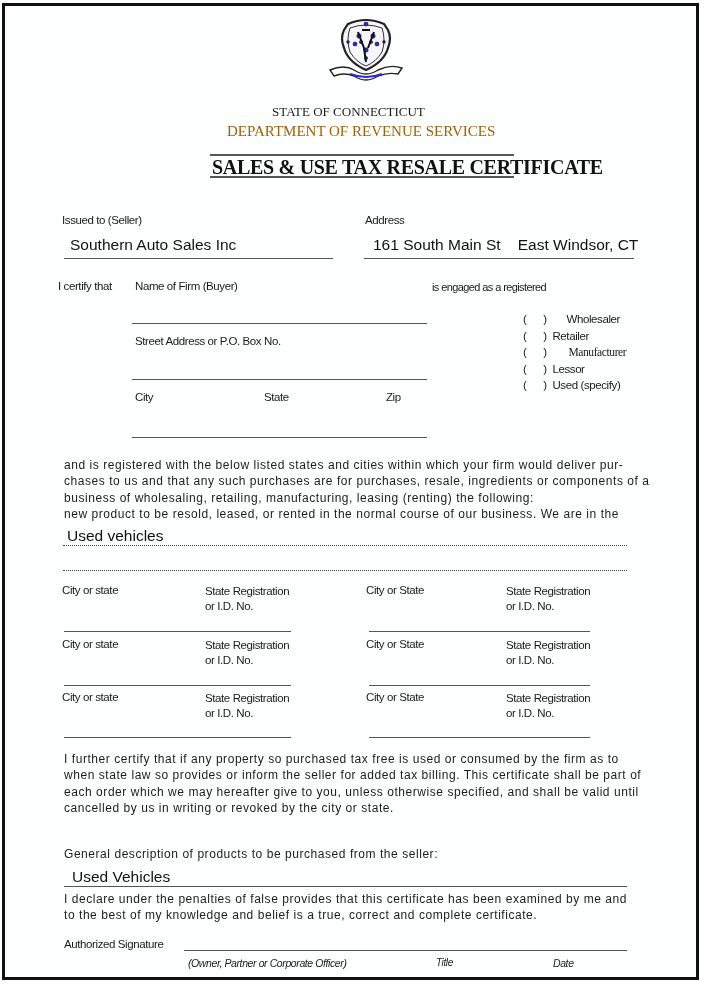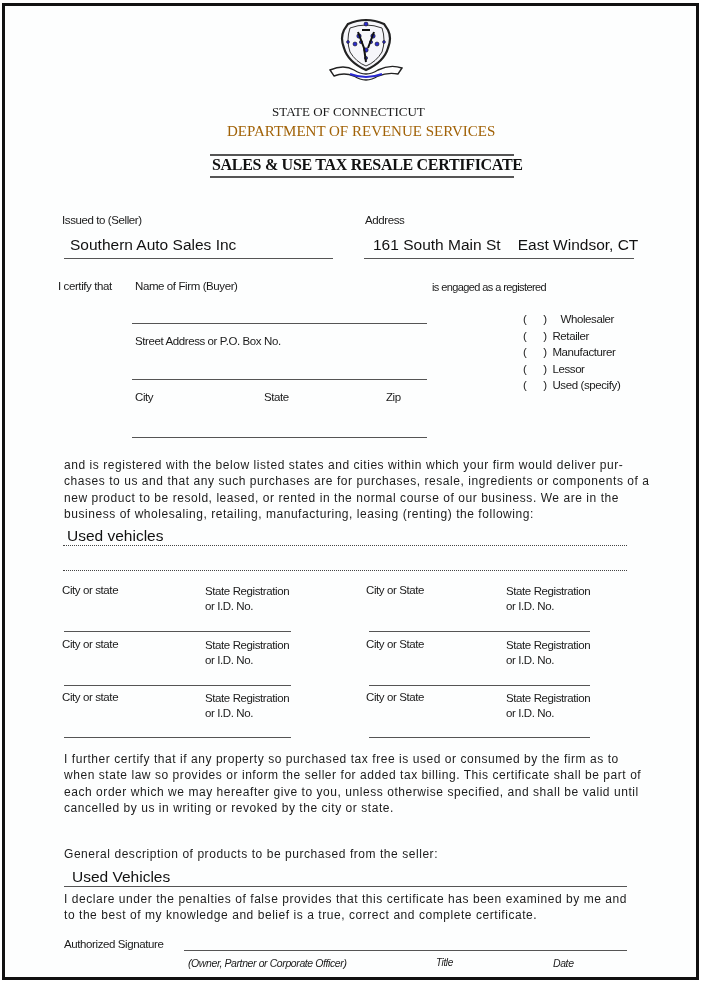--- a/index.html
+++ b/index.html
@@ -38,21 +38,21 @@
   </g>
   <path d="M30 14 L36 30 L38 44 M46 14 L40 30 M34 12 L42 12" stroke="#111" stroke-width="2" fill="none"></path>
   <path d="M2 52 Q16 46 26 52 Q38 60 50 52 Q62 46 74 50 L70 56 Q60 54 50 58 Q38 66 26 58 Q16 54 6 58 Z" fill="#fff" stroke="#222" stroke-width="1.4"></path>
   <path d="M22 56 Q38 62 54 56" stroke="#2a2ad0" stroke-width="2" fill="none"></path>
 </svg>
 
 <div class="abs serif" style="left:272px; top:104px; font-size:13px; color:#1a1a1a;">STATE OF CONNECTICUT</div>
 <div class="abs serif" style="left:227px; top:123px; font-size:15px; color:#a16207;">DEPARTMENT OF REVENUE SERVICES</div>
 
 <div class="title-box"></div>
-<div class="abs serif" style="left:212px; top:156px; font-size:16px; font-weight:bold; color:#111; letter-spacing:-0.3px;">SALES &amp; USE TAX RESALE CERTIFICATE</div>
+<div class="abs serif" style="left:212px; top:156px; font-size:20px; font-weight:bold; color:#111; letter-spacing:-0.3px;">SALES &amp; USE TAX RESALE CERTIFICATE</div>
 
 <div class="abs cond" style="left:62px; top:214px;">Issued to (Seller)</div>
 <div class="abs fill" style="left:70px; top:236px;">Southern Auto Sales Inc</div>
 <div class="line" style="left:64px; top:258px; width:269px;"></div>
 
 <div class="abs cond" style="left:365px; top:214px;">Address</div>
 <div class="abs fill" style="left:373px; top:236px; white-space:pre;">161 South Main St    East Windsor, CT</div>
 <div class="line" style="left:364px; top:258px; width:270px;"></div>
 
 <div class="abs cond" style="left:58px; top:280px;">I certify that</div>
@@ -61,32 +61,32 @@
 
 <div class="line" style="left:132px; top:323px; width:295px;"></div>
 <div class="abs cond" style="left:135px; top:335px;">Street Address or P.O. Box No.</div>
 <div class="line" style="left:132px; top:379px; width:295px;"></div>
 <div class="abs cond" style="left:135px; top:391px;">City</div>
 <div class="abs cond" style="left:264px; top:391px;">State</div>
 <div class="abs cond" style="left:386px; top:391px;">Zip</div>
 <div class="line" style="left:132px; top:437px; width:295px;"></div>
 
 <div class="abs" style="left:523px; top:313px;">
-  <div class="cond" style="position:absolute; left:0; top:0; white-space:pre;"><span>(      )</span> <span style="margin-left:11px;">Wholesaler</span></div>
+  <div class="cond" style="position:absolute; left:0; top:0; white-space:pre;"><span>(      )</span> <span style="margin-left:17px;">Wholesaler</span></div>
   <div class="cond" style="position:absolute; left:0; top:16.5px; white-space:pre;"><span>(      )</span> <span style="margin-left:3px;">Retailer</span></div>
-  <div class="cond" style="position:absolute; left:0; top:33px; white-space:pre;"><span>(      )</span> <span style="margin-left:3px;">Manufacturer</span></div>
+  <div class="cond" style="position:absolute; left:0; top:33px; white-space:pre;"><span>(      )</span> <span style="margin-left:19px;font-family:Liberation Serif, serif;">Manufacturer</span></div>
   <div class="cond" style="position:absolute; left:0; top:49.5px; white-space:pre;"><span>(      )</span> <span style="margin-left:3px;">Lessor</span></div>
   <div class="cond" style="position:absolute; left:0; top:66px; white-space:pre;"><span>(      )</span> <span style="margin-left:3px;">Used (specify)</span></div>
 </div>
 
 <div class="abs body-text" style="left:64px; top:457px;">
   <div>and is registered with the below listed states and cities within which your firm would deliver pur-</div>
   <div>chases to us and that any such purchases are for purchases, resale, ingredients or components of a</div>
+  <div>business of wholesaling, retailing, manufacturing, leasing (renting) the following:</div>
   <div>new product to be resold, leased, or rented in the normal course of our business.  We are in the</div>
-  <div>business of wholesaling, retailing, manufacturing, leasing (renting) the following:</div>
 </div>
 
 <div class="abs fill" style="left:67px; top:527px;">Used vehicles</div>
 <div class="dots" style="left:63px; top:545px; width:564px;"></div>
 <div class="dots" style="left:63px; top:570px; width:564px;"></div>
 
 <div class="abs cond" style="left:62px; top:584px;">City or state</div>
 <div class="abs cond" style="left:205px; top:584px; line-height:15px;">
     <div>State Registration</div>
     <div>or I.D. No.</div>

